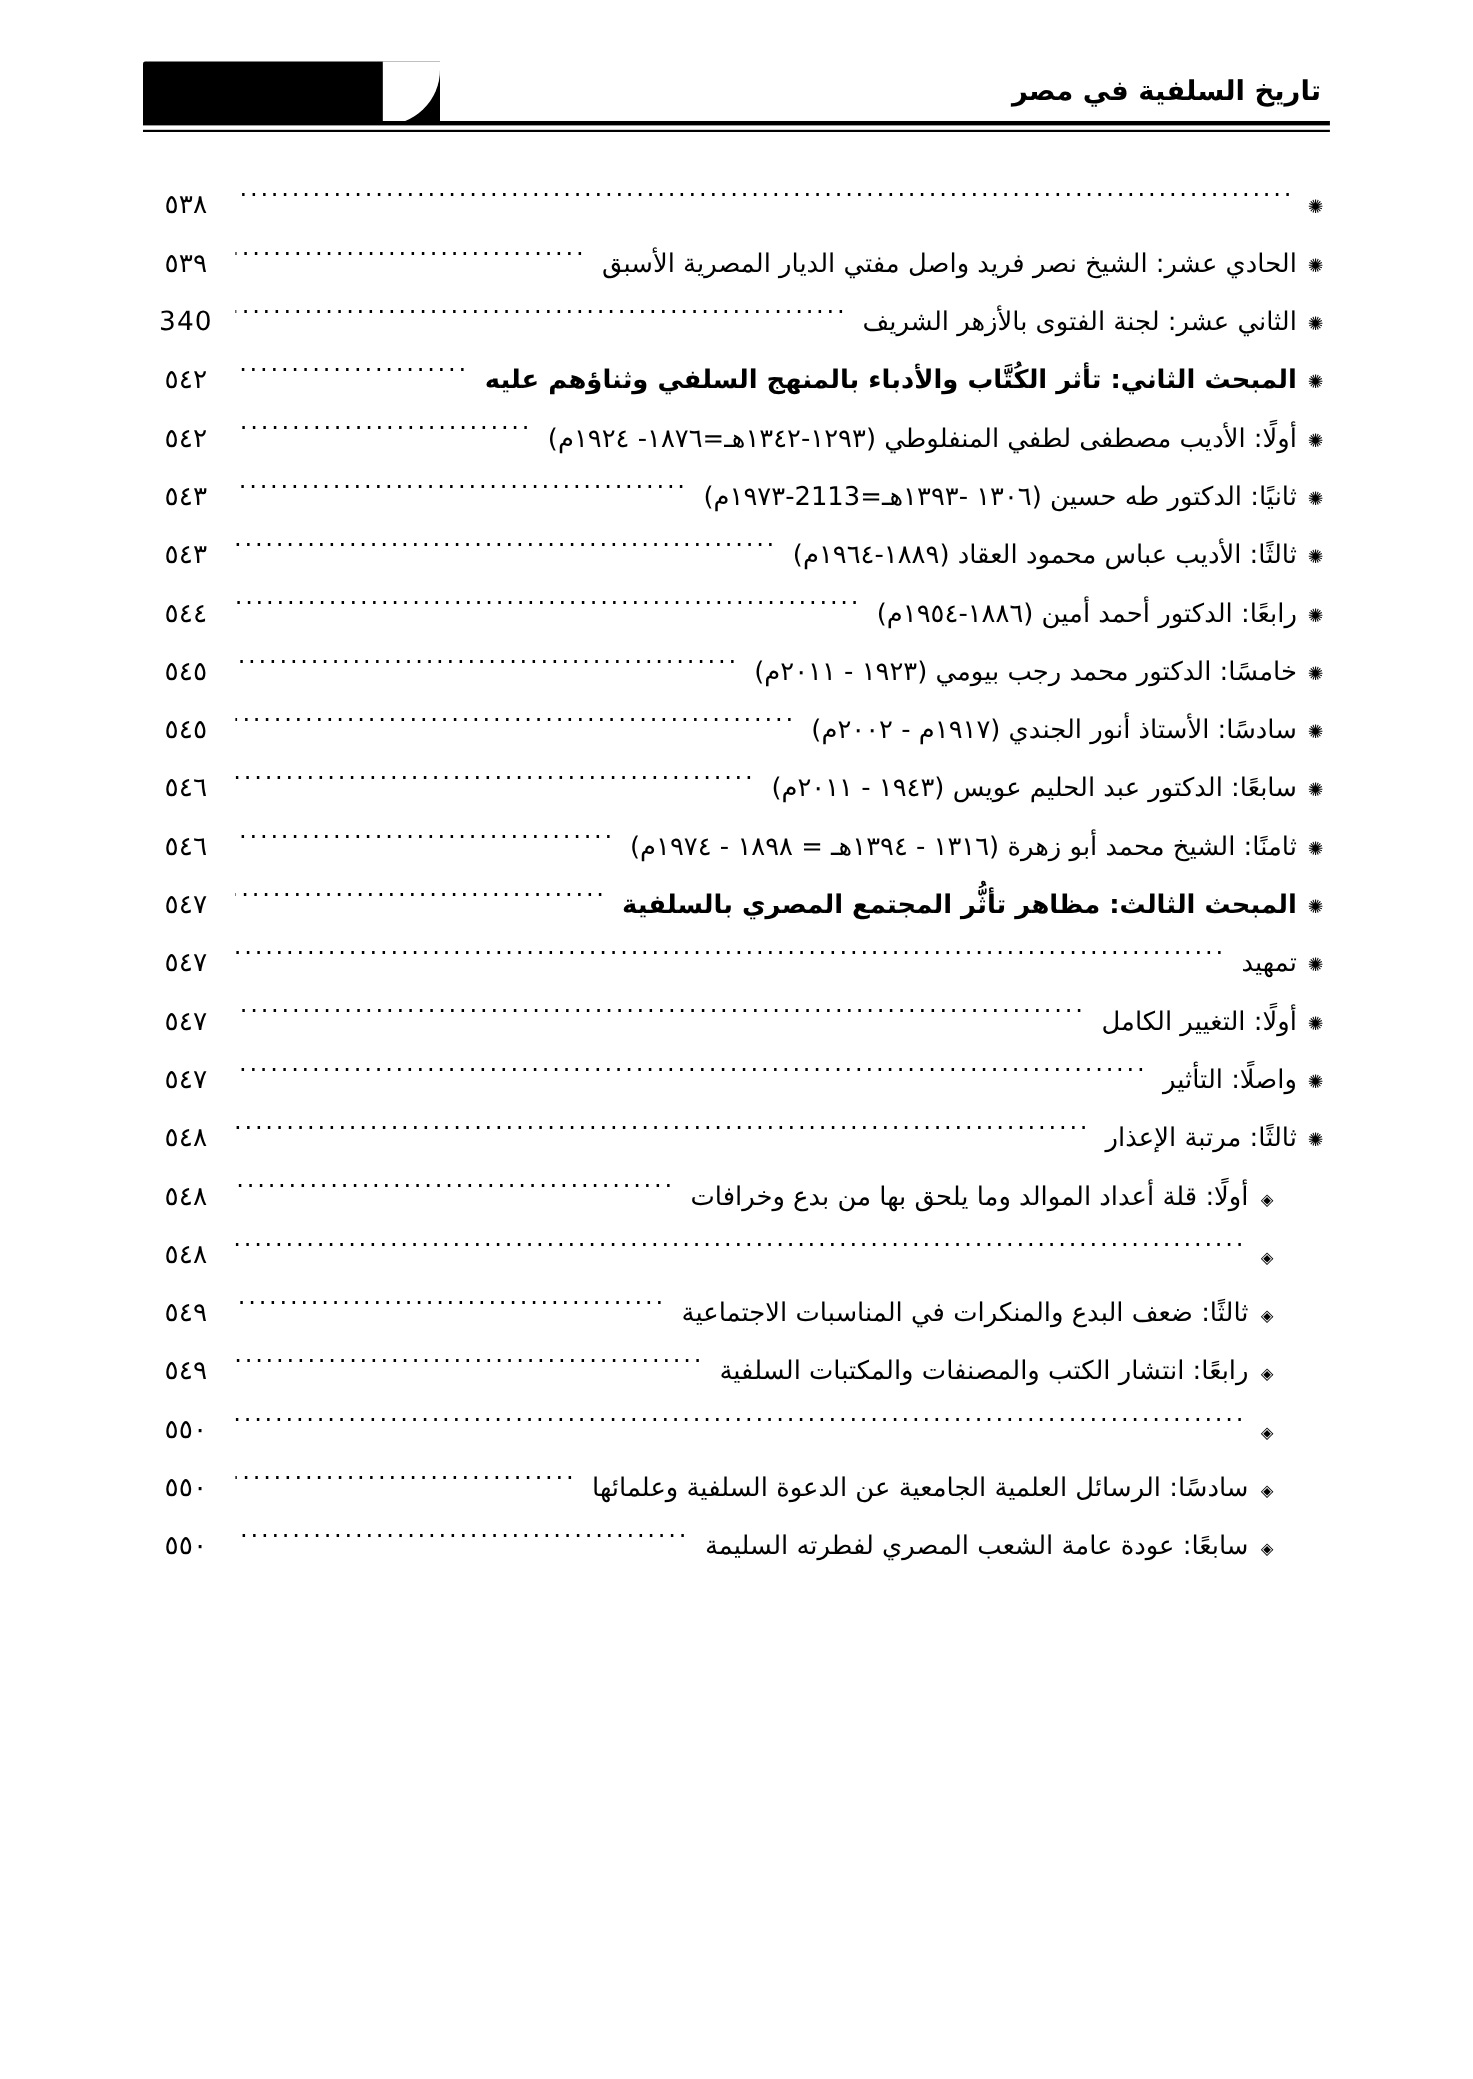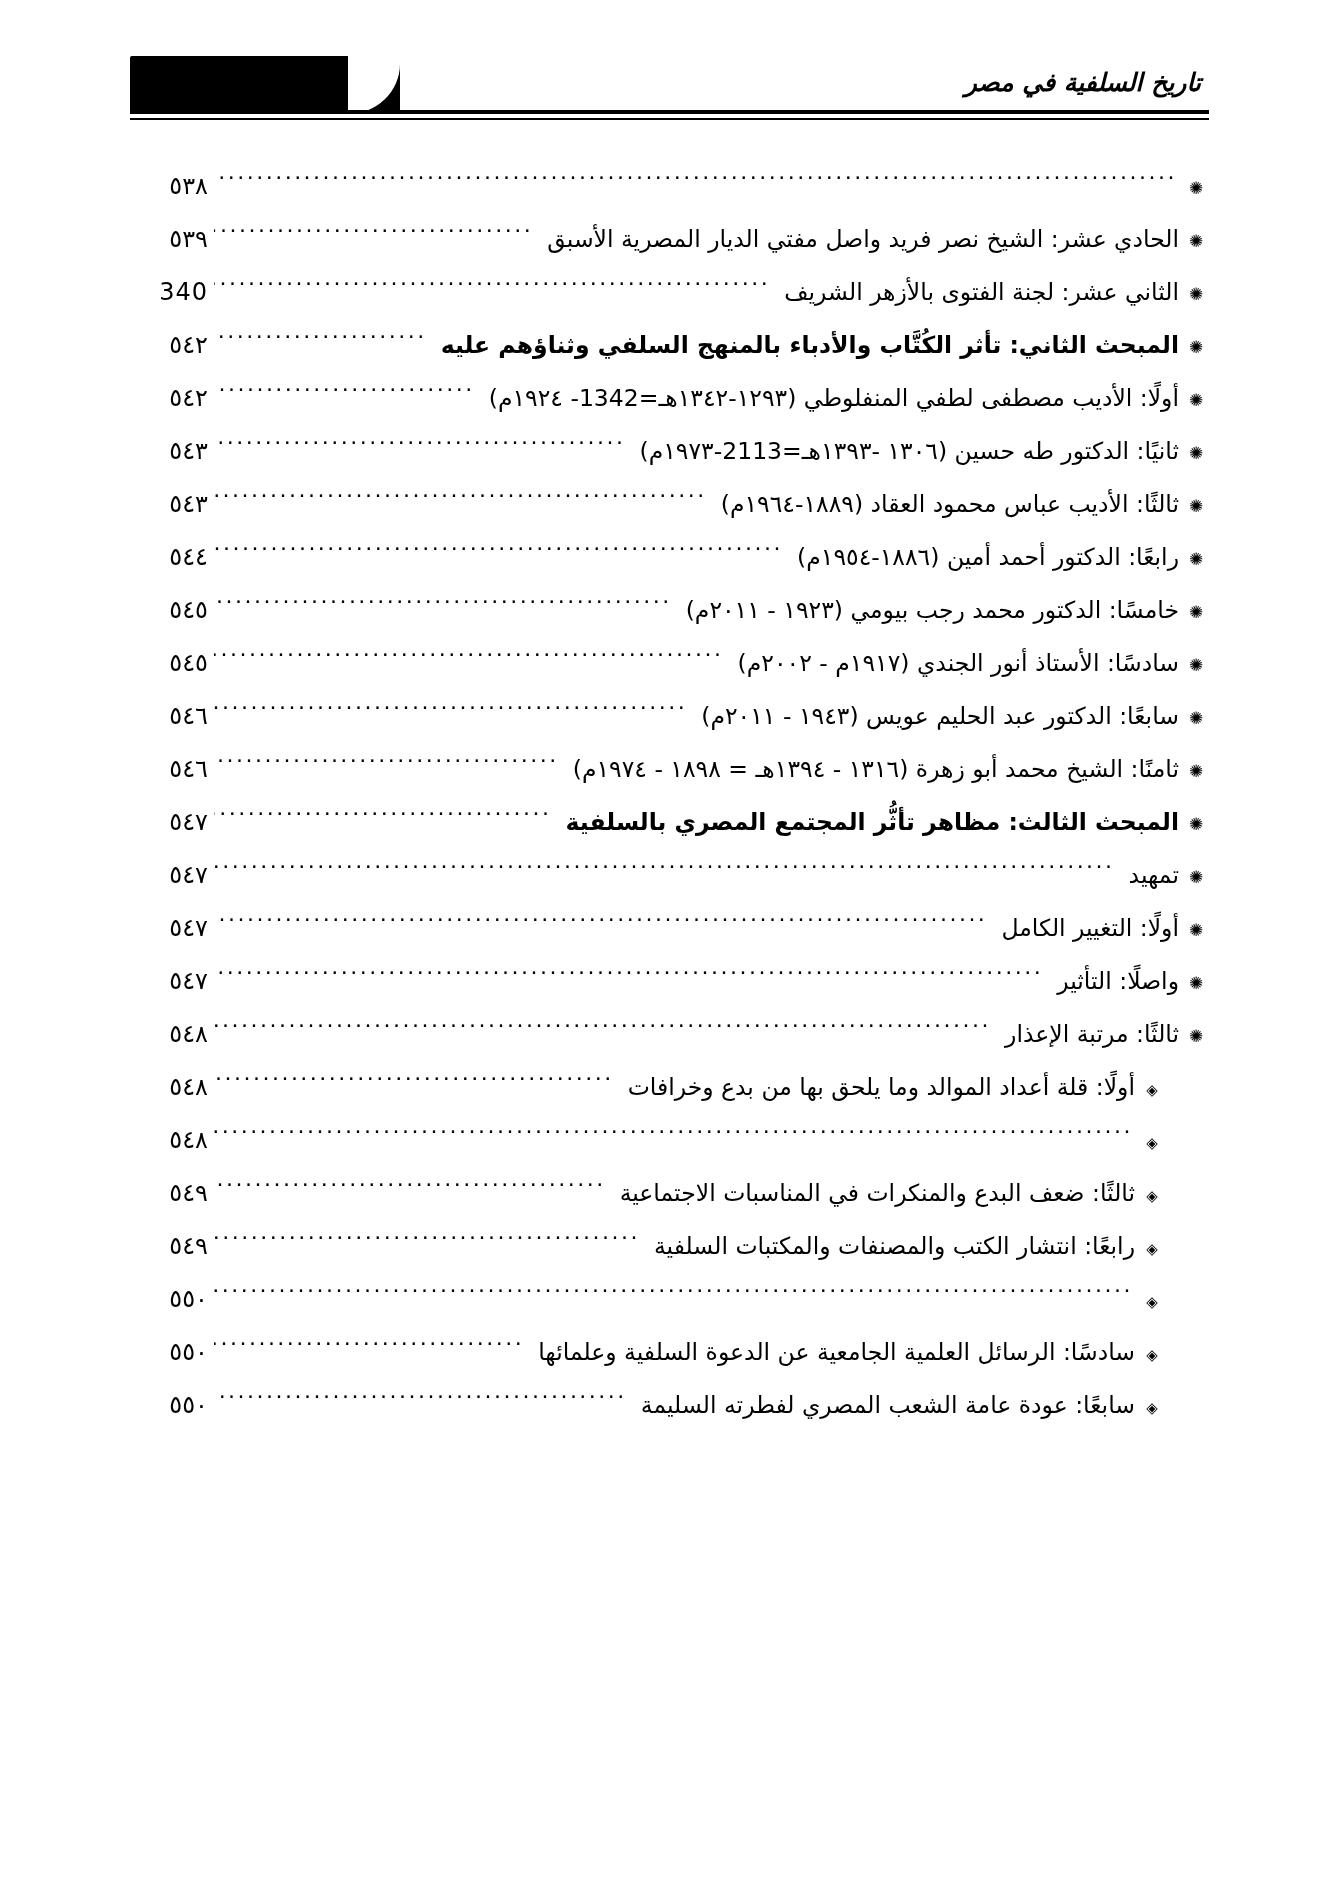--- a/index.html
+++ b/index.html
@@ -35,21 +35,20 @@
     height: 100%;
   }
   .book-title {
     position: absolute;
     top: 10px;
     right: 8px;
     font-size: 25px;
     font-weight: bold;
     letter-spacing: 0px;
     white-space: nowrap;
-    font-style: italic;
   }
   .page-number-block {
     position: absolute;
     top: -2px;
     left: 0;
     width: 270px;
     height: 62px;
   }
   .pn-fill {
     position: absolute;
@@ -142,21 +141,21 @@
     right: 0;
     bottom: -4px;
     letter-spacing: 2.5px;
     font-size: 22px;
     color: #000;
     white-space: nowrap;
   }
   .pagenum {
     flex: 0 0 auto;
     width: 78px;
-    text-align: right;
+    text-align: center;
     font-size: 24px;
     letter-spacing: 1px;
     direction: rtl;
   }
   
   .level-2 {
     padding-right: 44px;
   }
   .level-2 .bullet {
     font-size: 15px;
@@ -199,21 +198,21 @@
         <span class="pagenum">340</span>
       </div>
       <div class="toc-row">
         <span class="bullet">✺</span>
         <span class="entry-text bold">المبحث الثاني: تأثر الكُتَّاب والأدباء بالمنهج السلفي وثناؤهم عليه</span>
         <span class="leader"></span>
         <span class="pagenum">٥٤٢</span>
       </div>
       <div class="toc-row">
         <span class="bullet">✺</span>
-        <span class="entry-text">أولًا: الأديب مصطفى لطفي المنفلوطي (١٢٩٣-١٣٤٢هـ=1342- ١٩٢٤م)</span>
+        <span class="entry-text">أولًا: الأديب مصطفى لطفي المنفلوطي (١٢٩٣-١٣٤٢هـ=١٨٧٦- ١٩٢٤م)</span>
         <span class="leader"></span>
         <span class="pagenum">٥٤٢</span>
       </div>
       <div class="toc-row">
         <span class="bullet">✺</span>
         <span class="entry-text">ثانيًا: الدكتور طه حسين (١٣٠٦ -١٣٩٣هـ=2113-١٩٧٣م)</span>
         <span class="leader"></span>
         <span class="pagenum">٥٤٣</span>
       </div>
       <div class="toc-row">

